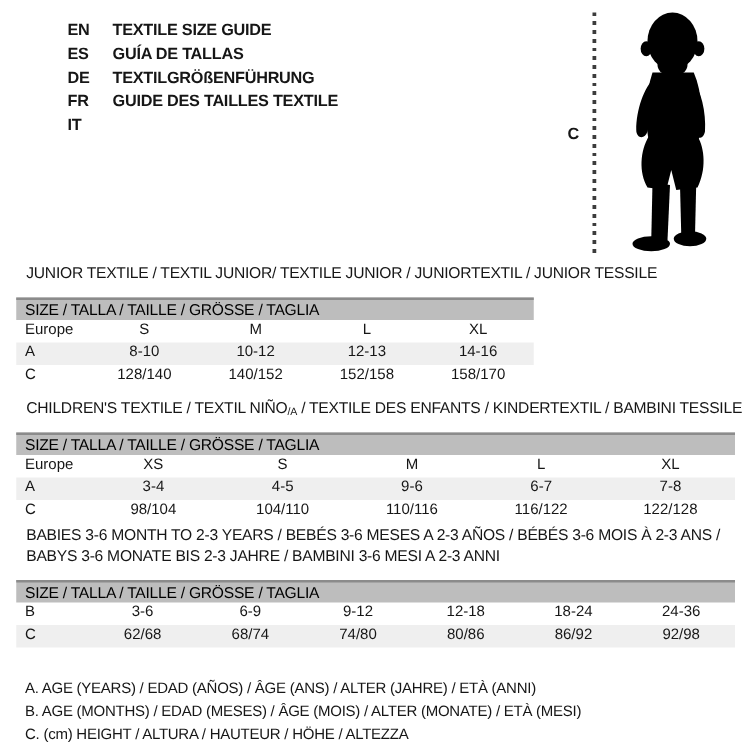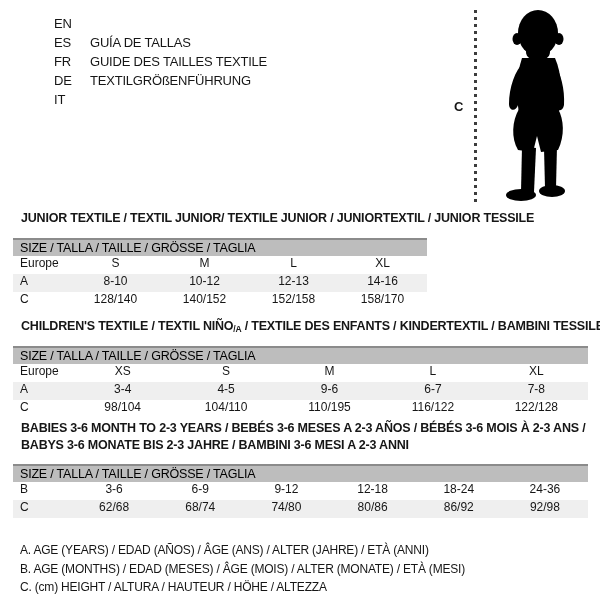--- a/index.html
+++ b/index.html
@@ -2,33 +2,33 @@
 <html><head>
 <meta charset="utf-8">
 <title>Textile Size Guide</title>
 <style>
   html,body{margin:0;padding:0;background:#fff;}
   .canvas{position:relative;width:600px;height:600px;background:#ffffff;overflow:hidden;
           font-family:"Liberation Sans", sans-serif;color:#161616;}
 
   
   .lang-block{position:absolute;left:22px;top:14px;}
-  .lang-row{display:flex;height:19px;align-items:center;font-weight:400;font-size:13px;letter-spacing:-0.2px;padding-left:32px;}
+  .lang-row{display:flex;height:19px;align-items:center;font-weight:700;font-size:13px;letter-spacing:-0.2px;padding-left:32px;}
   .lang-code{width:36px;}
   .lang-label{white-space:nowrap;}
 
   
   .figure{position:absolute;left:440px;top:0;width:160px;height:215px;}
   .dotline{position:absolute;left:34px;top:10px;width:3px;height:196px;
            background:repeating-linear-gradient(to bottom,#3c3c3c 0 3px,transparent 3px 7px);}
   .cmark{position:absolute;left:14px;top:99px;font-weight:700;font-size:13px;}
   .baby{position:absolute;left:46px;top:6px;}
 
   
-  .tbl-title{position:absolute;left:21px;font-weight:700;font-size:12.5px;letter-spacing:-0.2px;white-space:nowrap;}
+  .tbl-title{position:absolute;left:21px;font-weight:400;font-size:12.5px;letter-spacing:-0.2px;white-space:nowrap;}
   .tbl-title .sub{font-size:8.5px;vertical-align:-2px;}
   .tbl{position:absolute;left:13px;font-size:12px;}
   .t-head{height:18px;box-sizing:border-box;background:#bdbdbd;border-top:2px solid #8b8b8b;
           display:flex;align-items:center;padding-left:7px;color:#000000;font-size:12.5px;letter-spacing:-0.2px;}
   .t-row{display:flex;height:18px;align-items:flex-start;}
   .t-row.alt{background:#efefef;}
   .t-label{width:58px;box-sizing:border-box;padding-left:7px;}
   .t-cell{flex:1;text-align:center;white-space:nowrap;}
 
   .tbl-1{top:238px;width:414px;}
@@ -42,32 +42,33 @@
   .legend{position:absolute;left:20px;top:541px;font-weight:400;font-size:12px;line-height:18.5px;letter-spacing:-0.2px;}
 </style>
 </head>
 <body>
 
 <div class="canvas">
 
   <div class="lang-block">
     <div class="lang-row">
       <span class="lang-code">EN</span>
+      <span class="lang-label">TEXTILE SIZE GUIDE</span>
     </div>
     <div class="lang-row">
       <span class="lang-code">ES</span>
       <span class="lang-label">GUÍA DE TALLAS</span>
     </div>
     <div class="lang-row">
+      <span class="lang-code">DE</span>
+      <span class="lang-label">TEXTILGRÖßENFÜHRUNG</span>
+    </div>
+    <div class="lang-row">
       <span class="lang-code">FR</span>
       <span class="lang-label">GUIDE DES TAILLES TEXTILE</span>
-    </div>
-    <div class="lang-row">
-      <span class="lang-code">DE</span>
-      <span class="lang-label">TEXTILGRÖßENFÜHRUNG</span>
     </div>
     <div class="lang-row">
       <span class="lang-code">IT</span>
     </div>
   </div>
 
   <div class="figure">
     <span class="cmark">C</span>
     <div class="dotline"></div>
     <svg class="baby" width="104" height="200" viewBox="0 0 100 200" aria-hidden="true">
@@ -132,21 +133,21 @@
       <span class="t-cell">3-4</span>
       <span class="t-cell">4-5</span>
       <span class="t-cell">9-6</span>
       <span class="t-cell">6-7</span>
       <span class="t-cell">7-8</span>
     </div>
     <div class="t-row">
       <span class="t-label">C</span>
       <span class="t-cell">98/104</span>
       <span class="t-cell">104/110</span>
-      <span class="t-cell">110/195</span>
+      <span class="t-cell">110/116</span>
       <span class="t-cell">116/122</span>
       <span class="t-cell">122/128</span>
     </div>
   </div>
 
   <div class="tbl-title title-3">
     <div>BABIES 3-6 MONTH TO 2-3 YEARS / BEBÉS 3-6 MESES A 2-3 AÑOS / BÉBÉS 3-6 MOIS À 2-3 ANS /</div>
     <div>BABYS 3-6 MONATE BIS 2-3 JAHRE / BAMBINI 3-6 MESI A 2-3 ANNI</div>
   </div>
   <div class="tbl tbl-3">

